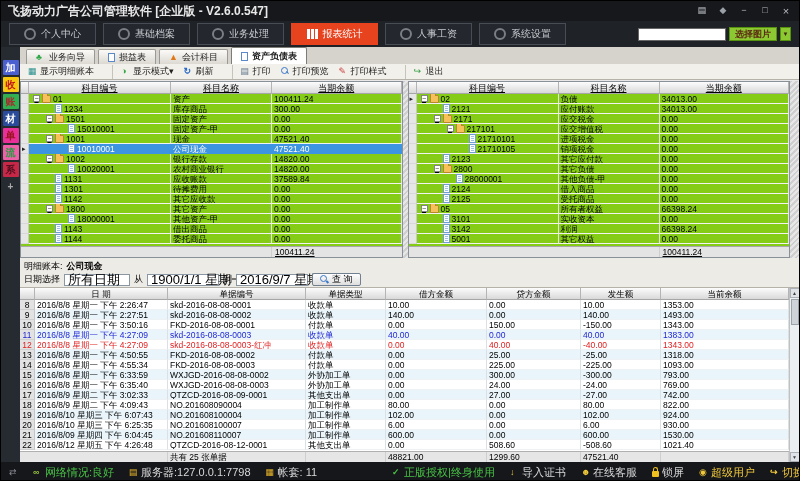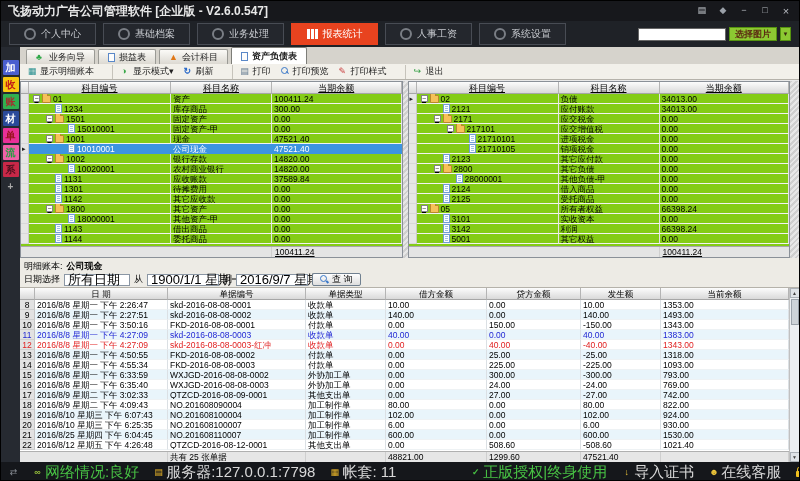--- a/index.html
+++ b/index.html
@@ -146,21 +146,21 @@
   .gfoot .gsp1 { width:148px; flex:0 0 auto; border-right:1px solid #cfcfcf; }
   .vscroll { width:10px; background:#eceff2; border-left:1px solid #c0c0c0; display:flex;
              flex-direction:column; align-items:center; }
   .sbtn { width:10px; height:10px; background:#dfe3e7; border:1px solid #aab0b6; font-size:5px;
           color:#444; display:flex; align-items:center; justify-content:center; }
   .sthumb { width:8px; height:26px; background:#cdd3d8; border:1px solid #9aa2aa; margin-top:1px; }
   .svspace { flex:1; }
 
   
   .statusbar { height:20px; background:#15171b; display:flex; align-items:center; padding:0 8px;
-               color:#d8d8d8; gap:15px; font-size:15px;text-align:center; }
+               color:#d8d8d8; gap:15px; font-size:11px; }
   .sitem { display:flex; align-items:center; gap:3px; white-space:nowrap; cursor:default; }
   .greenT { color:#48c244; } .yellowT { color:#f0c83a; }
   .sync-icon::before { content:"⇄"; color:#8a8f96; }
   .link-icon::before { content:"∞"; color:#9ac43c; font-weight:bold; }
   .server-icon::before { content:"▤"; color:#e8b428; }
   .book-icon::before { content:"▦"; color:#e8b428; }
   .check-icon::before { content:"✓"; color:#48c244; font-weight:bold; }
   .import-icon::before { content:"↓"; color:#f0c83a; font-weight:bold; }
   .service-icon::before { content:"☻"; color:#f0c83a; }
   .lock-ico { width:7px; height:6px; background:#f0c020; border-radius:1px; position:relative;
@@ -826,21 +826,21 @@
     <span class="gc g-date">2016/8/10 星期三 下午 6:25:35</span>
     <span class="gc g-doc">NO.201608100007</span>
     <span class="gc g-type">加工制作单</span>
     <span class="gc g-debit">6.00</span>
     <span class="gc g-credit">0.00</span>
     <span class="gc g-change">6.00</span>
     <span class="gc g-bal">930.00</span>
   </div>
               <div class="grow 加工制作单">
     <span class="gc g-num">21</span>
-    <span class="gc g-date">2016/8/25 星期四 下午 6:04:45</span>
+    <span class="gc g-date">2016/8/09 星期四 下午 6:04:45</span>
     <span class="gc g-doc">NO.201608110007</span>
     <span class="gc g-type">加工制作单</span>
     <span class="gc g-debit">600.00</span>
     <span class="gc g-credit">0.00</span>
     <span class="gc g-change">600.00</span>
     <span class="gc g-bal">1530.00</span>
   </div>
               <div class="grow 其他支出单">
     <span class="gc g-num">22</span>
     <span class="gc g-date">2016/8/12 星期五 下午 4:26:48</span>

